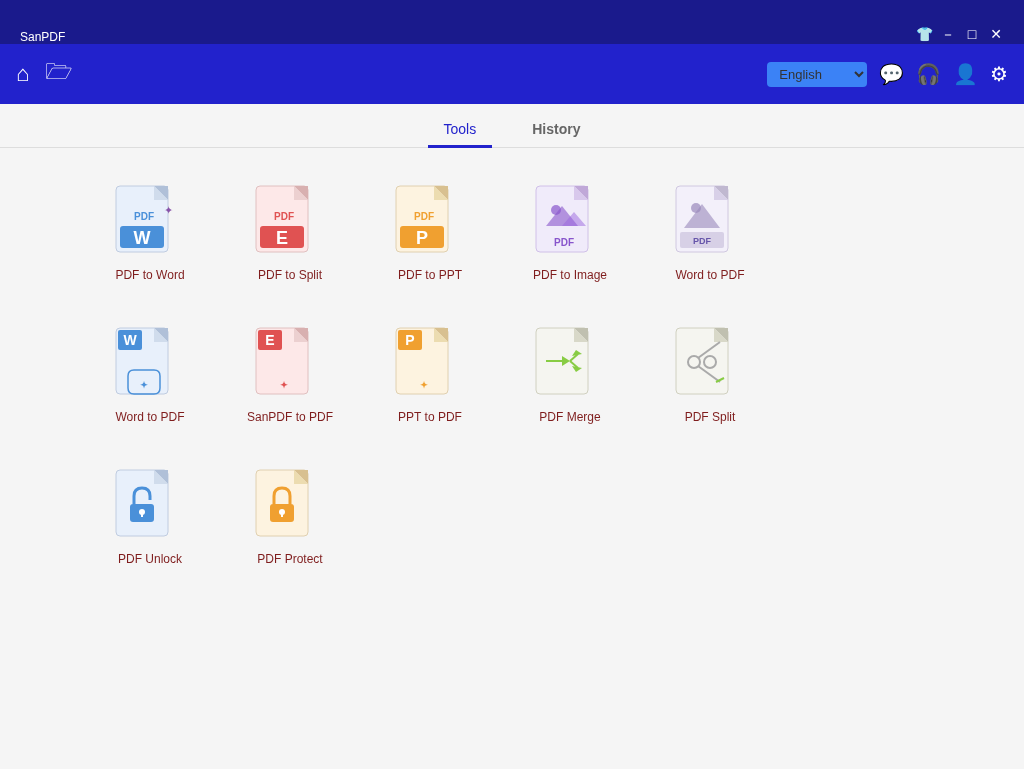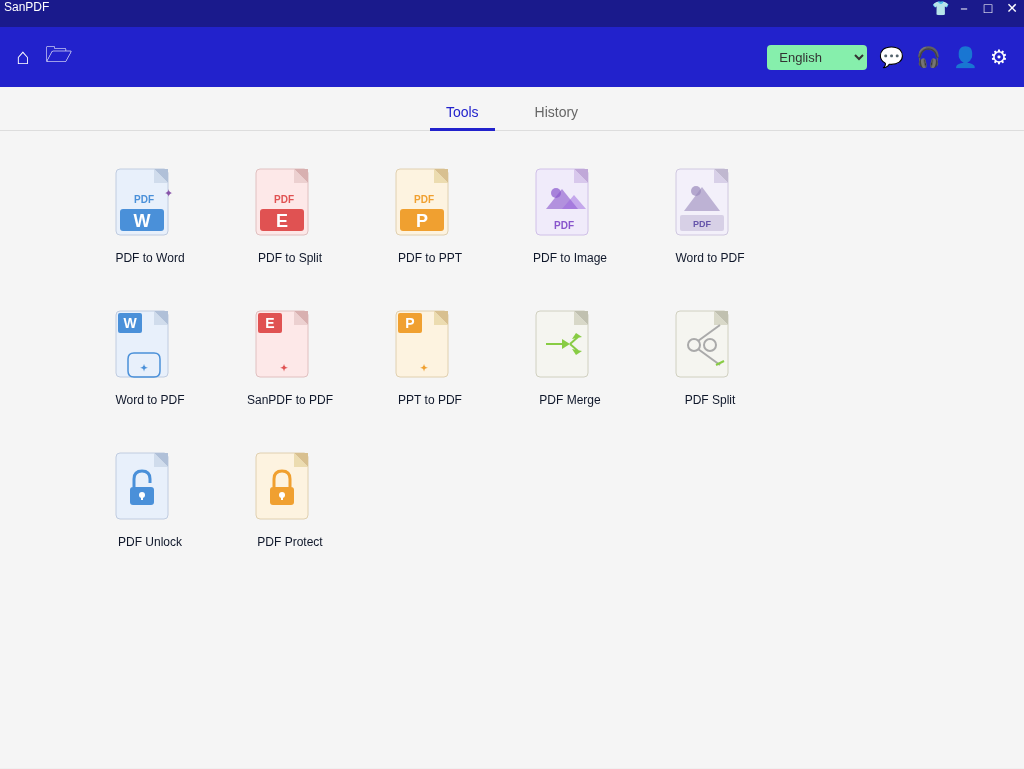--- a/index.html
+++ b/index.html
@@ -1,25 +1,25 @@
 <!DOCTYPE html>
 <html><head>
   <meta charset="utf-8">
   <style>
     * { margin: 0; padding: 0; box-sizing: border-box; }
     body { width: 1024px; height: 769px; font-family: 'Segoe UI', Arial, sans-serif; background: #f0f0f0; overflow: hidden; }
 
     
     #titlebar {
       background: #1a1a8c;
-      height: 27px;
-      display: flex;
-      align-items: flex-start;
+      height: 44px;
+      display: flex;
+      align-items: flex-end;
       justify-content: space-between;
-      padding: 0 4px;
+      padding: 0 20px;
     }
     #titlebar-title {
       color: white;
       font-size: 12px;
     }
     #titlebar-controls {
       display: flex;
       gap: 8px;
     }
     .title-btn {
@@ -48,21 +48,21 @@
       color: white;
       font-size: 22px;
       cursor: pointer;
     }
     #toolbar-right {
       display: flex;
       align-items: center;
       gap: 12px;
     }
     #lang-select {
-      background: #86efac;
+      background: #3b82f6;
       border: none;
       border-radius: 4px;
       padding: 4px 8px;
       font-size: 13px;
       color: #333;
       cursor: pointer;
       outline: none;
       width: 100px;
     }
     .toolbar-icon-right {
@@ -82,20 +82,21 @@
       height: 44px;
       align-items: flex-end;
     }
     .tab {
       padding: 8px 16px;
       font-size: 14px;
       cursor: pointer;
       color: #666;
       border-bottom: 3px solid transparent;
       margin-bottom: -1px;
+      font-weight: bold;
     }
     .tab.active {
       color: #2222cc;
       border-bottom: 3px solid #2222cc;
       font-weight: 500;
     }
 
     
     #main {
       background: #f5f5f5;
@@ -116,21 +117,21 @@
       display: flex;
       flex-direction: column;
       align-items: center;
       cursor: pointer;
       width: 140px;
       padding: 16px 8px 8px 8px;
     }
 
     .tool-label {
       font-size: 12px;
-      color: #0f172a;
+      color: #7f1d1d;
       text-align: center;
       white-space: nowrap;
     }
 
     
     .tool-svg {
       width: 72px;
       height: 84px;
     }
   </style>

